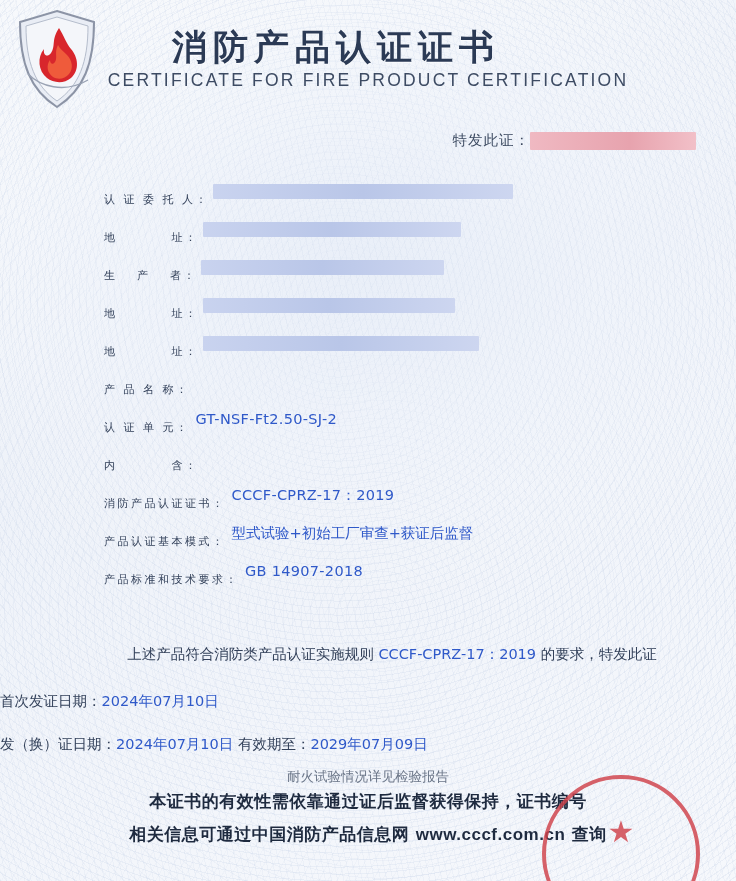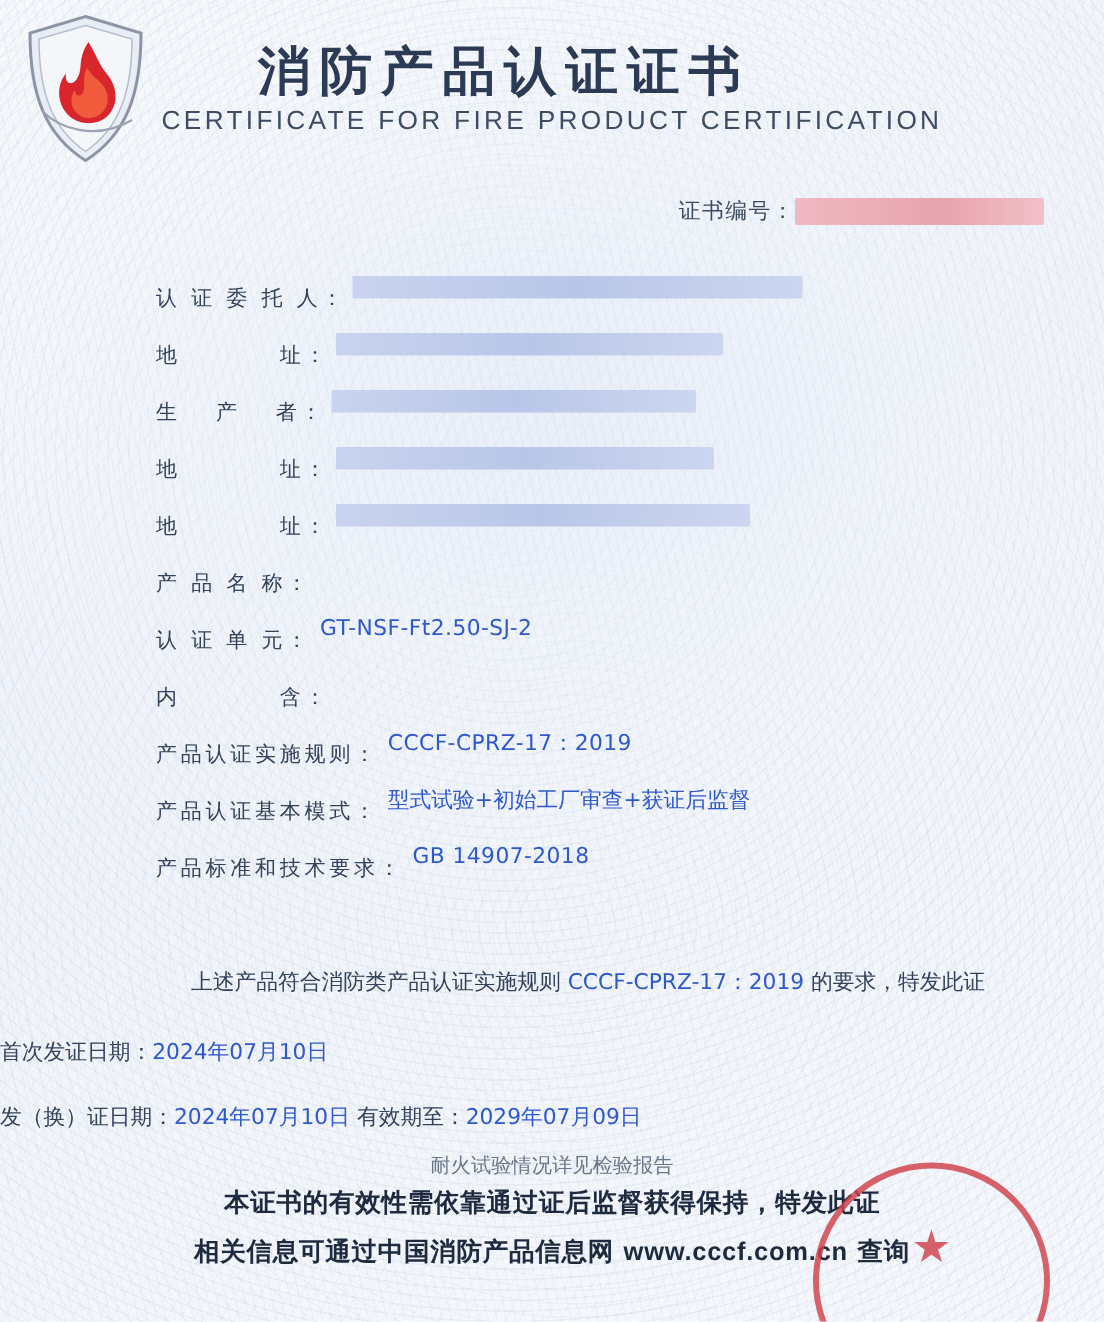--- a/index.html
+++ b/index.html
@@ -101,21 +101,21 @@
     width: 736px;
   }
   .row {
     display: flex;
     align-items: center;
     height: 38px;
     padding-left: 104px;
     box-sizing: border-box;
   }
   .label {
-    font-size: 14px;
+    font-size: 11px;
     color: #33415a;
     white-space: nowrap;
     font-family: "DejaVu Sans", "Liberation Sans", sans-serif;
     margin-top: 16px;
   }
   .label.sp3 { letter-spacing: 2.5px; }
   .value {
     font-size: 14.5px;
     color: #2f59c9;
     margin-left: 6px;
@@ -210,21 +210,21 @@
       <path d="M45 20 C37 32 42 38 37 45 C33 50 29 47 30 41 C23 49 24 63 33 70 C39 75 50 76 57 70 C66 62 64 49 57 41 C52 35 50 28 45 20 Z" fill="#d8262c"></path>
       <path d="M44 37 C40 45 44 49 41 54 C39 57 36 56 36 52 C32 57 33 65 39 69 C44 72 51 71 55 66 C60 60 58 52 53 47 C49 43 46 41 44 37 Z" fill="#ef5b3b"></path>
       <path d="M14 66 C26 78 50 86 74 72" fill="none" stroke="#9aa3b4" stroke-width="1.4"></path>
     </svg>
   </div>
 
   <div class="title-zh">消防产品认证证书</div>
   <div class="title-en">CERTIFICATE FOR FIRE PRODUCT CERTIFICATION</div>
 
   <div class="cert-no-row">
-    <span class="cert-no-label">证书编号：</span>
+    <span class="cert-no-label">特发此证：</span>
     <span class="redact pink" style="width:166px;height:18px;"></span>
   </div>
 
   <div class="fields">
 
     <div class="row">
       <span class="label sp3">认 证 委 托 人：</span>
       <span class="redact" style="width:300px;margin-left:4px;"></span>
     </div>
 
@@ -256,21 +256,21 @@
     <div class="row">
       <span class="label sp3">认 证 单 元：</span>
       <span class="value tight">GT-NSF-Ft2.50-SJ-2</span>
     </div>
 
     <div class="row">
       <span class="label sp3">内　　　　含：</span>
     </div>
 
     <div class="row">
-      <span class="label sp3">产品认证实施规则：</span>
+      <span class="label sp3">消防产品认证证书：</span>
       <span class="value tight">CCCF-CPRZ-17：2019</span>
     </div>
 
     <div class="row">
       <span class="label sp3">产品认证基本模式：</span>
       <span class="value">型式试验+初始工厂审查+获证后监督</span>
     </div>
 
     <div class="row">
       <span class="label sp3">产品标准和技术要求：</span>
@@ -286,21 +286,21 @@
   <div class="date-row date-first">
     <span>首次发证日期：</span><span class="blue">2024年07月10日</span>
   </div>
 
   <div class="date-row date-issue">
     <span>发（换）证日期：</span><span class="blue">2024年07月10日</span><span>&nbsp;</span><span>有效期至：</span><span class="blue">2029年07月09日</span>
   </div>
 
   <div class="note">耐火试验情况详见检验报告</div>
 
-  <div class="footer footer-l1">本证书的有效性需依靠通过证后监督获得保持，特发此证</div>
+  <div class="footer footer-l1">本证书的有效性需依靠通过证后监督获得保持，证书编号</div>
   <div class="footer footer-l2">
     <span>相关信息可通过中国消防产品信息网 </span><span class="footer-url">www.cccf.com.cn</span><span> 查询</span>
   </div>
 
   <div class="seal">
     <div class="seal-star">★</div>
   </div>
 
 </div>
 

